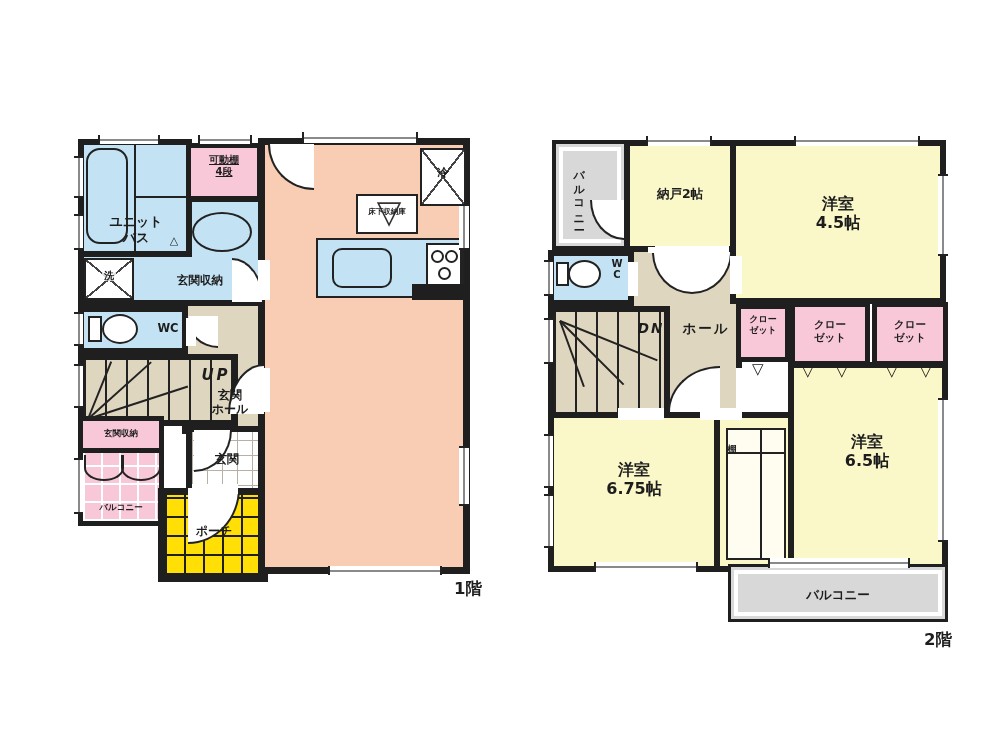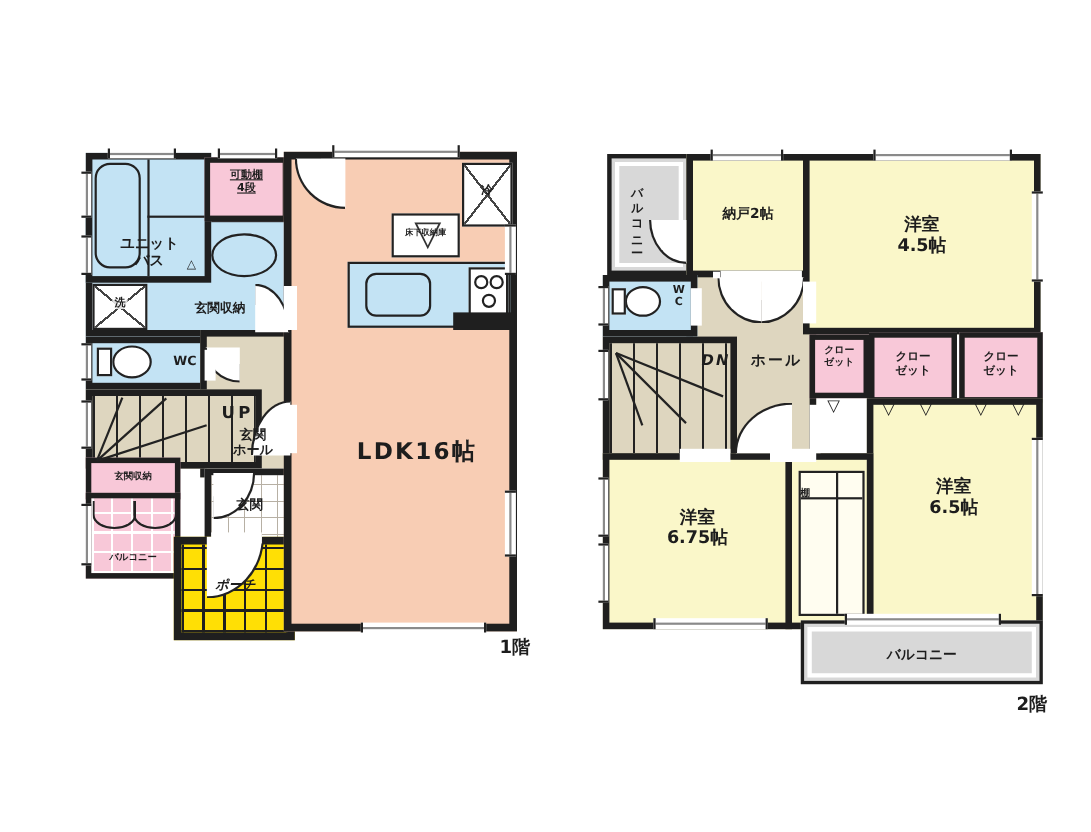--- a/index.html
+++ b/index.html
@@ -128,28 +128,27 @@
   <div class="win v" style="left:74px;top:364px;width:9px;height:44px;"></div>
   <div class="win v" style="left:74px;top:458px;width:9px;height:56px;"></div>
 
   <div class="lbl" style="left:88px;top:166px;width:96px;font-size:13px;margin-top:48px;">ユニット
 バス</div>
   <div class="lbl" style="left:192px;top:154px;width:64px;font-size:10px;text-decoration:underline;">可動棚
 4段</div>
   <div class="lbl" style="left:140px;top:274px;width:120px;font-size:11.5px;">玄関収納</div>
   <div class="lbl" style="left:94px;top:270px;width:30px;font-size:10px;"><span class="tagbg">洗</span></div>
   <div class="lbl" style="left:148px;top:322px;width:40px;font-size:11.5px;">WC</div>
-  <div class="lbl" style="left:194px;top:366px;width:44px;font-size:15px;letter-spacing:3px;">UP</div>
+  <div class="lbl" style="left:194px;top:366px;width:44px;font-size:15px;letter-spacing:3px;font-style:italic;">UP</div>
   <div class="lbl" style="left:200px;top:388px;width:60px;font-size:12px;">玄関
 ホール</div>
   <div class="lbl" style="left:80px;top:428px;width:82px;font-size:8.5px;">玄関収納</div>
   <div class="lbl" style="left:79px;top:502px;width:84px;font-size:8.5px;">バルコニー</div>
   <div class="lbl" style="left:198px;top:452px;width:58px;font-size:12px;">玄関</div>
-  <div class="lbl" style="left:186px;top:524px;width:56px;font-size:12px;font-style:italic;">ポーチ</div>
-  <div class="lbl" style="left:296px;top:398px;width:166px;font-size:21px;letter-spacing:2px;">LDK16帖</div>
+  <div class="lbl" style="left:186px;top:524px;width:56px;font-size:12px;">ポーチ</div>
   <div class="lbl" style="left:428px;top:166px;width:30px;font-size:11px;">冷</div>
   <div class="lbl" style="left:356px;top:207px;width:62px;font-size:7.5px;">床下収納庫</div>
   <div class="lbl" style="left:436px;top:579px;width:64px;font-size:16.5px;">1階</div>
 </div>
 
 <div class="plan">
 
   <div class="room c-beige" style="left:624px;top:246px;width:118px;height:172px;"></div>
   <div class="room c-beige stairs" style="left:548px;top:306px;width:122px;height:112px;">
     <div class="dl" style="left:6px;top:8px;width:105px;transform:rotate(22deg);"></div>

